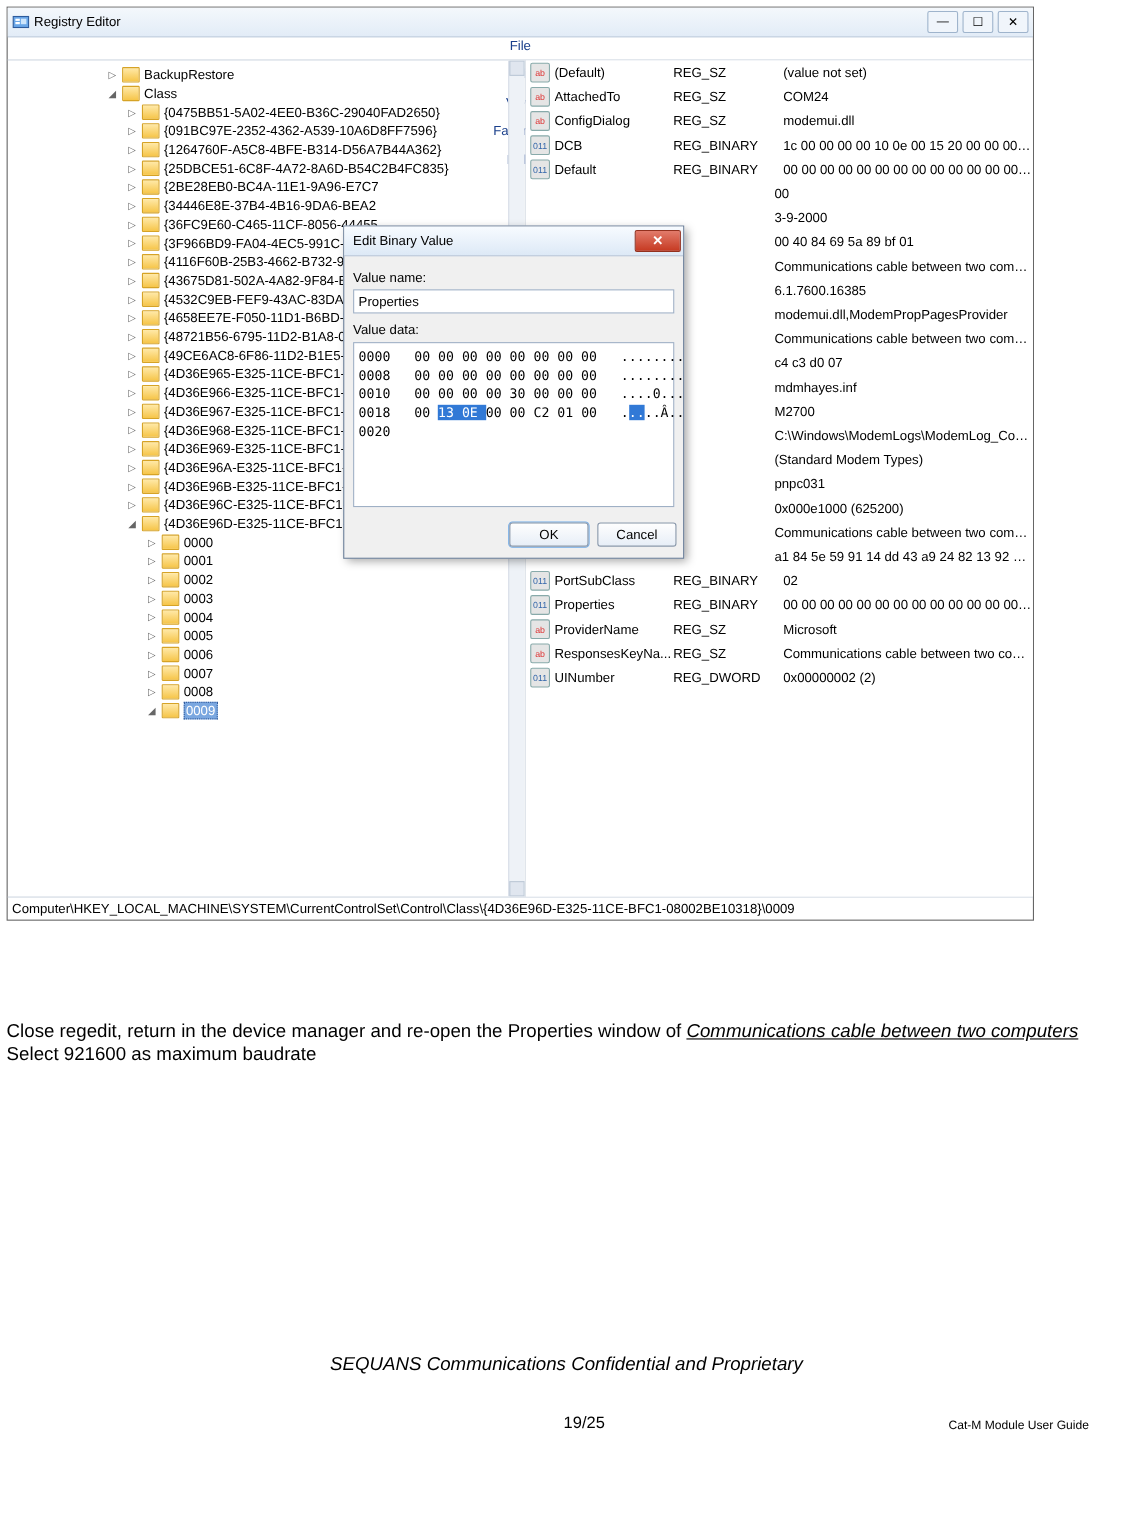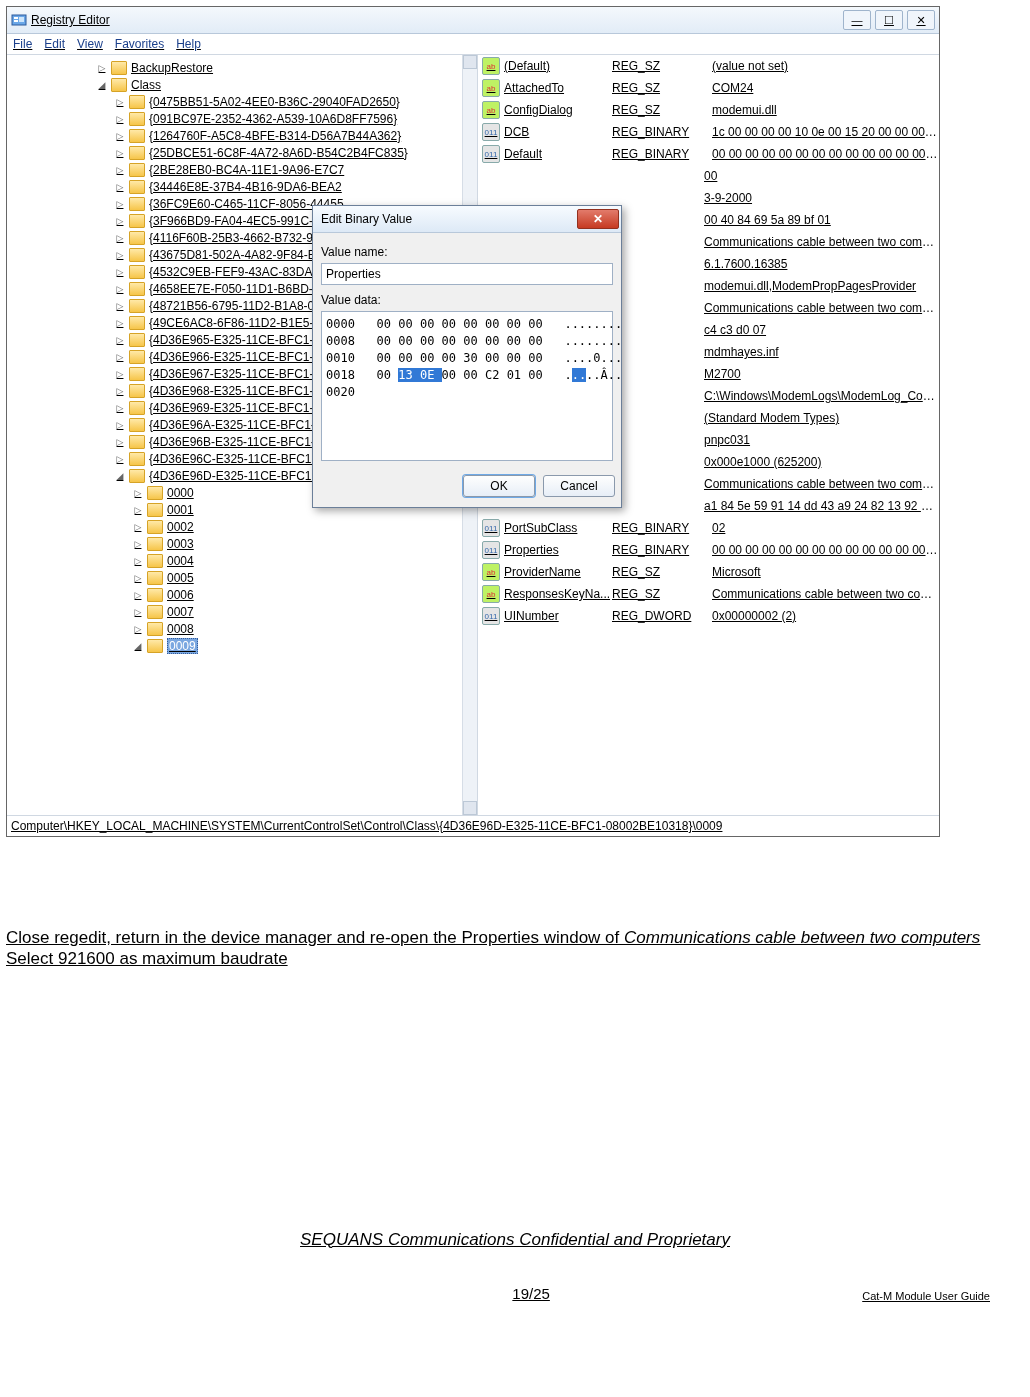--- a/index.html
+++ b/index.html
@@ -1,44 +1,44 @@
 <!DOCTYPE html>
 <html><head>
 <meta charset="utf-8">
 <style>
   body { margin: 0; font-family: Arial, sans-serif; background: #fff; width: 1030px; }
-  .page { padding: 0; text-decoration: underline; }
+  .page { padding: 0; }
   .screenshot { border: 1px solid #666; margin: 6px 6px 0 6px; width: 932px; font-family: "Segoe UI", Tahoma, sans-serif; font-size: 12px; color: #000; background: #fff; position: relative; }
   .titlebar { height: 26px; background: linear-gradient(#f4f8fc,#e2ecf7); display: flex; align-items: center; padding: 0 4px; border-bottom: 1px solid #b8c8da; position: relative; }
   .titlebar .app-icon { width: 16px; height: 16px; margin-right: 4px; }
   .titlebar .title { flex: 1; font-size: 12px; }
   .winbtns { display: flex; gap: 4px; }
   .winbtn { border: 1px solid #9fb4cc; border-radius: 2px; width: 26px; height: 18px; background: #f0f5fb; display:flex; align-items:center; justify-content:center; font-size:11px; }
-  .menubar { height: 20px; display: flex; align-items: center; gap: 12px; padding: 0 6px; border-bottom: 1px solid #d0d8e2; color: #1a3f8b; font-size: 12px; }
+  .menubar { height: 20px; display: flex; align-items: center; gap: 12px; padding: 0 6px; border-bottom: 1px solid #d0d8e2; color: #1a3f8b; font-size: 12px; flex-direction: column; }
   .menubar span { cursor: default; }
   .content { display: flex; height: 760px; }
   .tree { width: 380px; border-right: 1px solid #d0d8e2; overflow: hidden; position: relative; padding-left: 90px; padding-top: 4px; }
   .tree-scroll { position:absolute; right:0; top:0; bottom:0; width:14px; background:#eef2f7; border-left:1px solid #d6dde6; }
   .tree-scroll::before, .tree-scroll::after { content:""; position:absolute; left:0; right:0; height:14px; background:#e0e6ef; border:1px solid #bcc8d6; box-sizing:border-box; }
   .tree-scroll::before { top:0; } .tree-scroll::after { bottom:0; }
   .node { display: flex; align-items: center; height: 17px; gap: 4px; white-space: nowrap; }
   .node .tw { width: 10px; text-align: center; color: #666; font-size: 9px; }
   .node .fld { width: 14px; height: 12px; background: linear-gradient(#ffe9a8,#f6c549); border: 1px solid #d6a326; border-radius: 1px; }
   .node.child { padding-left: 18px; }
   .node.sub { padding-left: 36px; }
   .node.subsub { padding-left: 54px; }
   .node.leaf .fld { background: linear-gradient(#fffbe9,#f9e9b5); }
   .selected { background: #7aa7e0; color: #fff; border:1px dotted #335c9c; display:inline-block; padding:0 1px; }
   .listpane { flex:1; position: relative; background: #fff; overflow: hidden; }
   .listhead { display:flex; height: 22px; border-bottom: 1px solid #d0d8e2; background: linear-gradient(#fbfcfe,#eef3f9); }
   .listhead div { padding: 3px 8px; border-right: 1px solid #d8dee8; font-size:12px; }
   .col-name { width: 104px; } .col-type { width: 96px; } .col-data { flex:1; }
   .row { display:flex; padding: 2px 0 2px 4px; align-items:center; height:18px; }
   .row .ricon { width:16px; height:16px; margin-right:4px; border:1px solid #8aa; border-radius:2px; display:flex; align-items:center; justify-content:center; font-size:8px; }
-  .ico-sz { background:#bef264; color:#d33; } .ico-bin { background:#e5e5e5; color:#36a; }
+  .ico-sz { background:#e5e5e5; color:#d33; } .ico-bin { background:#e5e5e5; color:#36a; }
   .rname { width: 108px; overflow:hidden; text-overflow:ellipsis; white-space:nowrap; }
   .rtype { width: 100px; }
   .rdata { flex:1; overflow:hidden; text-overflow:ellipsis; white-space:nowrap; }
   .list-obscured .rdata { padding-left: 4px; }
   .statusbar { height: 20px; border-top:1px solid #d0d8e2; display:flex; align-items:center; padding:0 4px; font-size:12px; }
 
   .dialog { position:absolute; left:305px; top:198px; width:308px; background:#f0f0f0; border:1px solid #6b7f99; box-shadow: 3px 3px 8px rgba(0,0,0,.35); font-size:12px; }
   .dlg-title { height:26px; background:linear-gradient(#f7fbff,#dde9f6); display:flex; align-items:center; justify-content:space-between; padding:0 2px 0 8px; border-bottom:1px solid #b8c8da;gap:36px; }
   .dlg-close { width:40px; height:18px; background:linear-gradient(#e27b6b,#c63a22); border-radius:2px; color:#fff; display:flex; align-items:center; justify-content:center; font-weight:bold; border:1px solid #93301e; }
   .dlg-body { padding:8px; }

